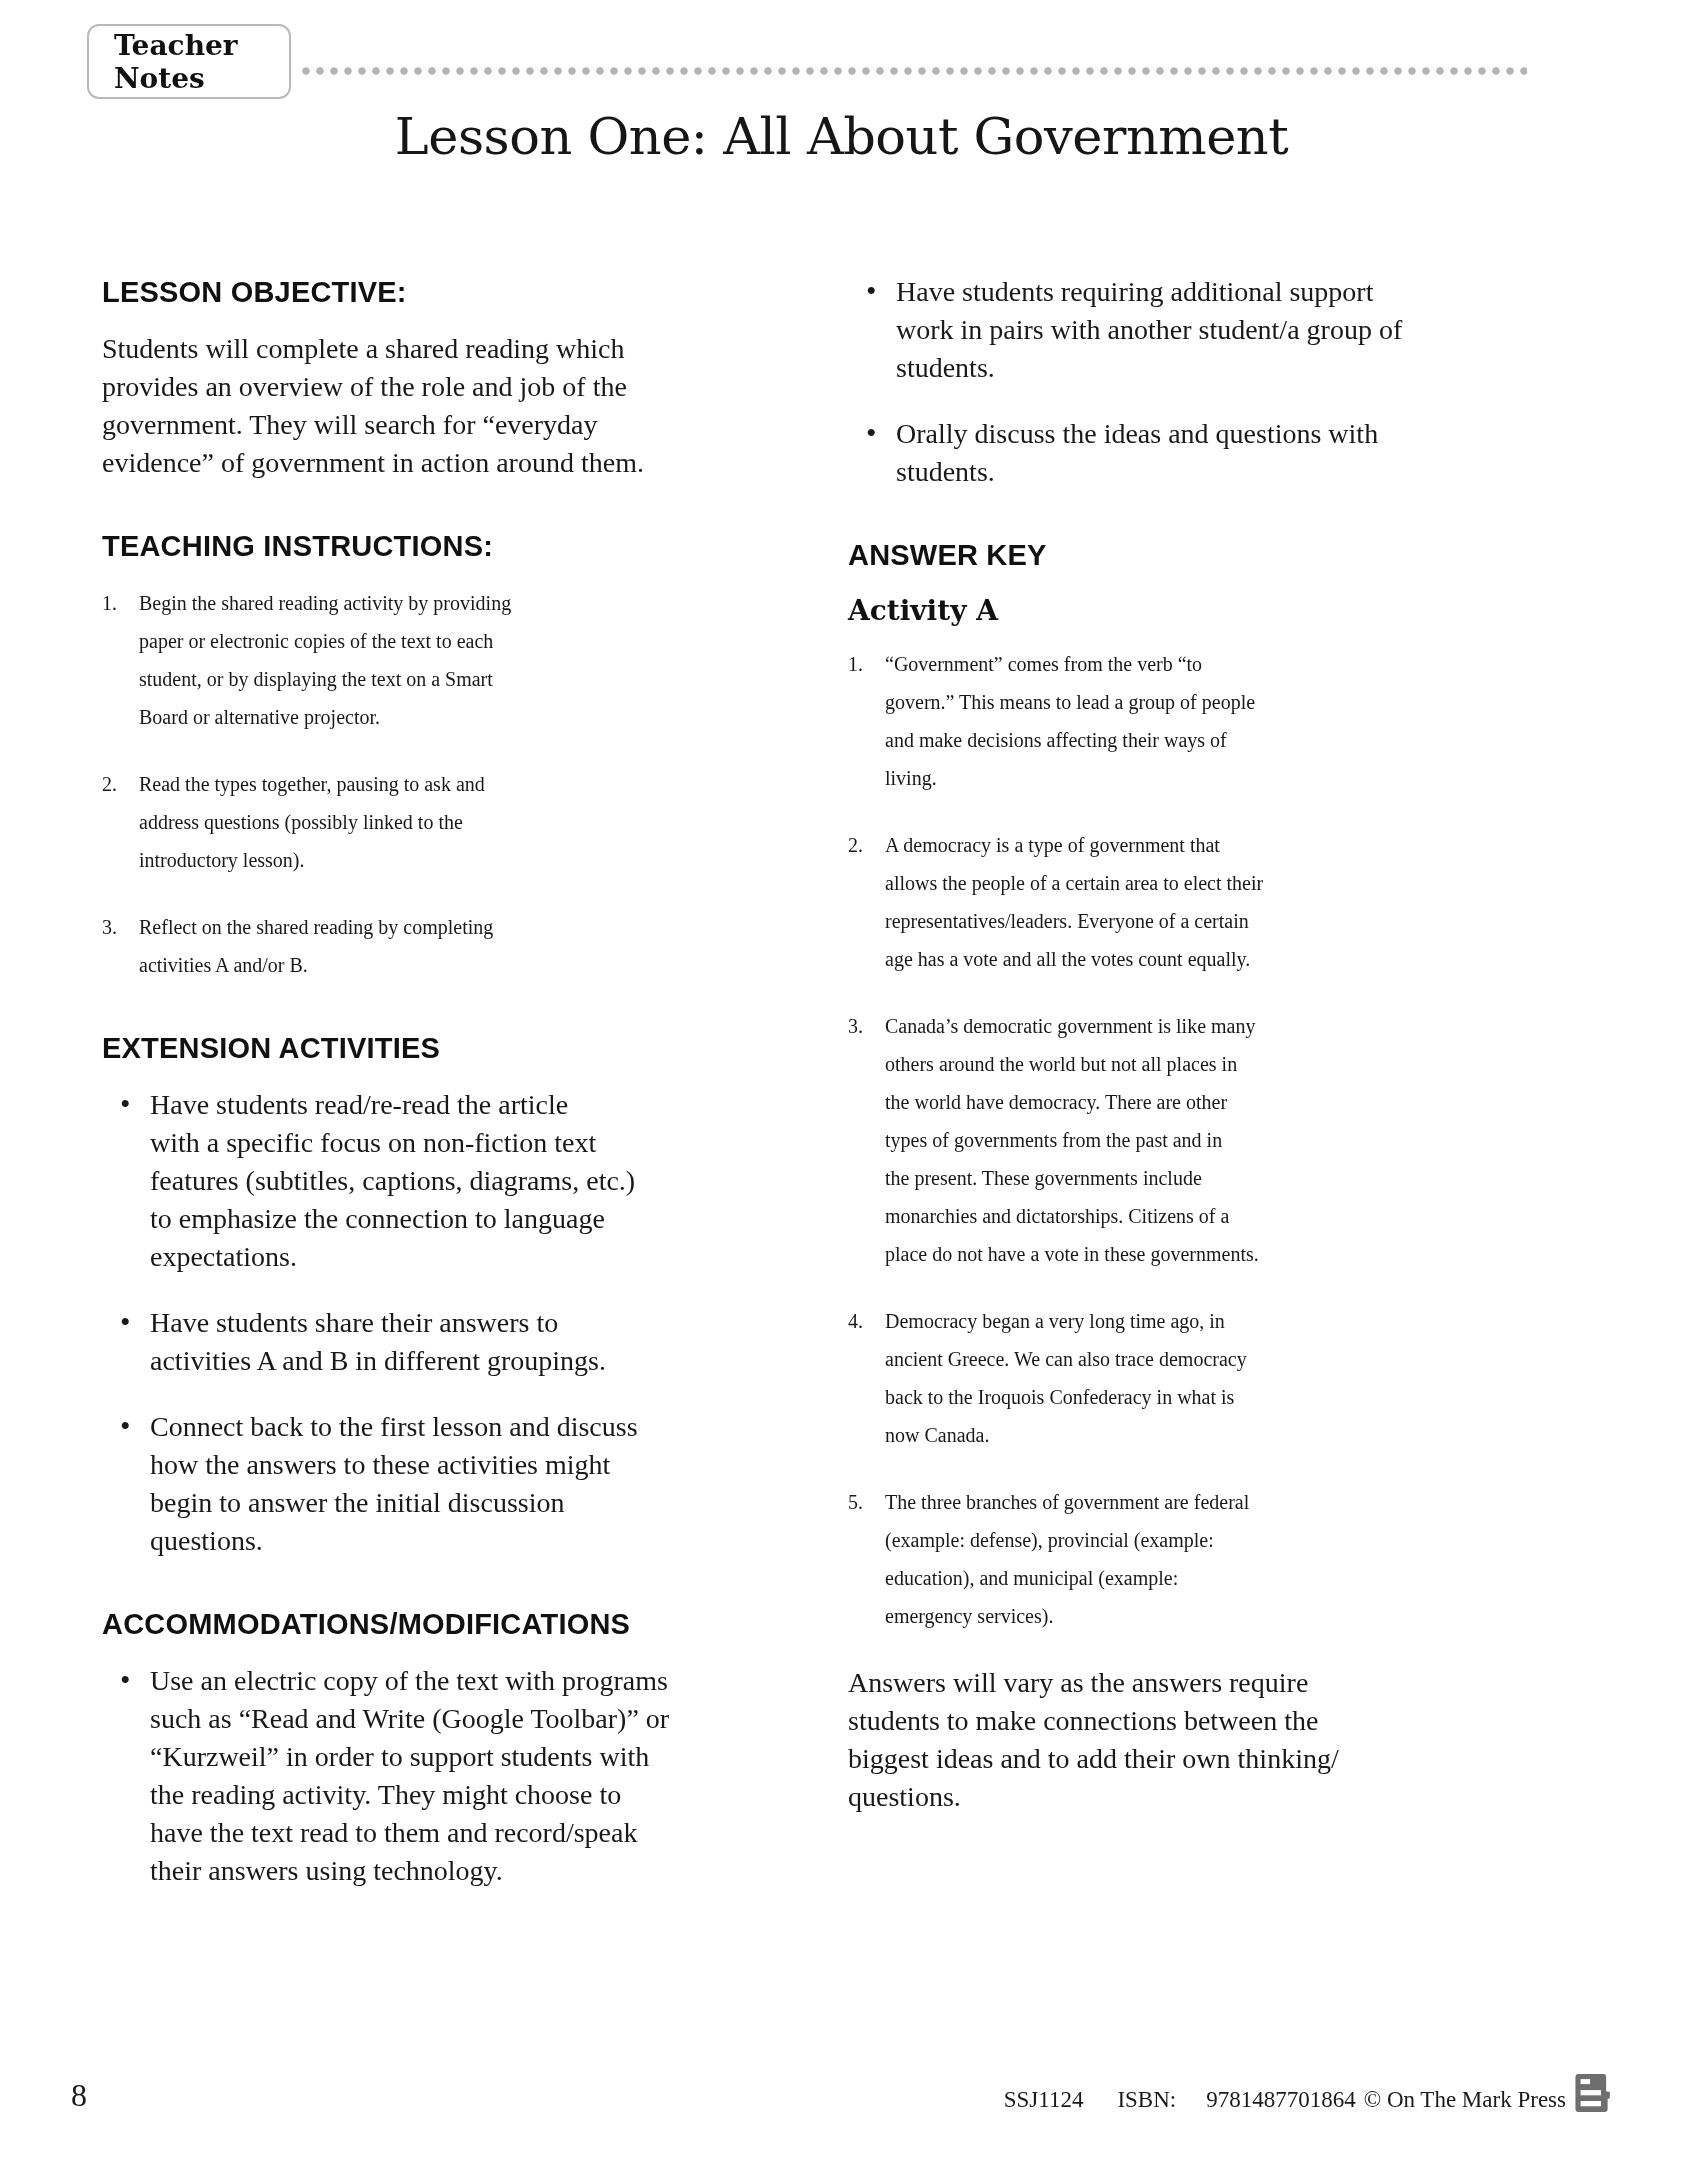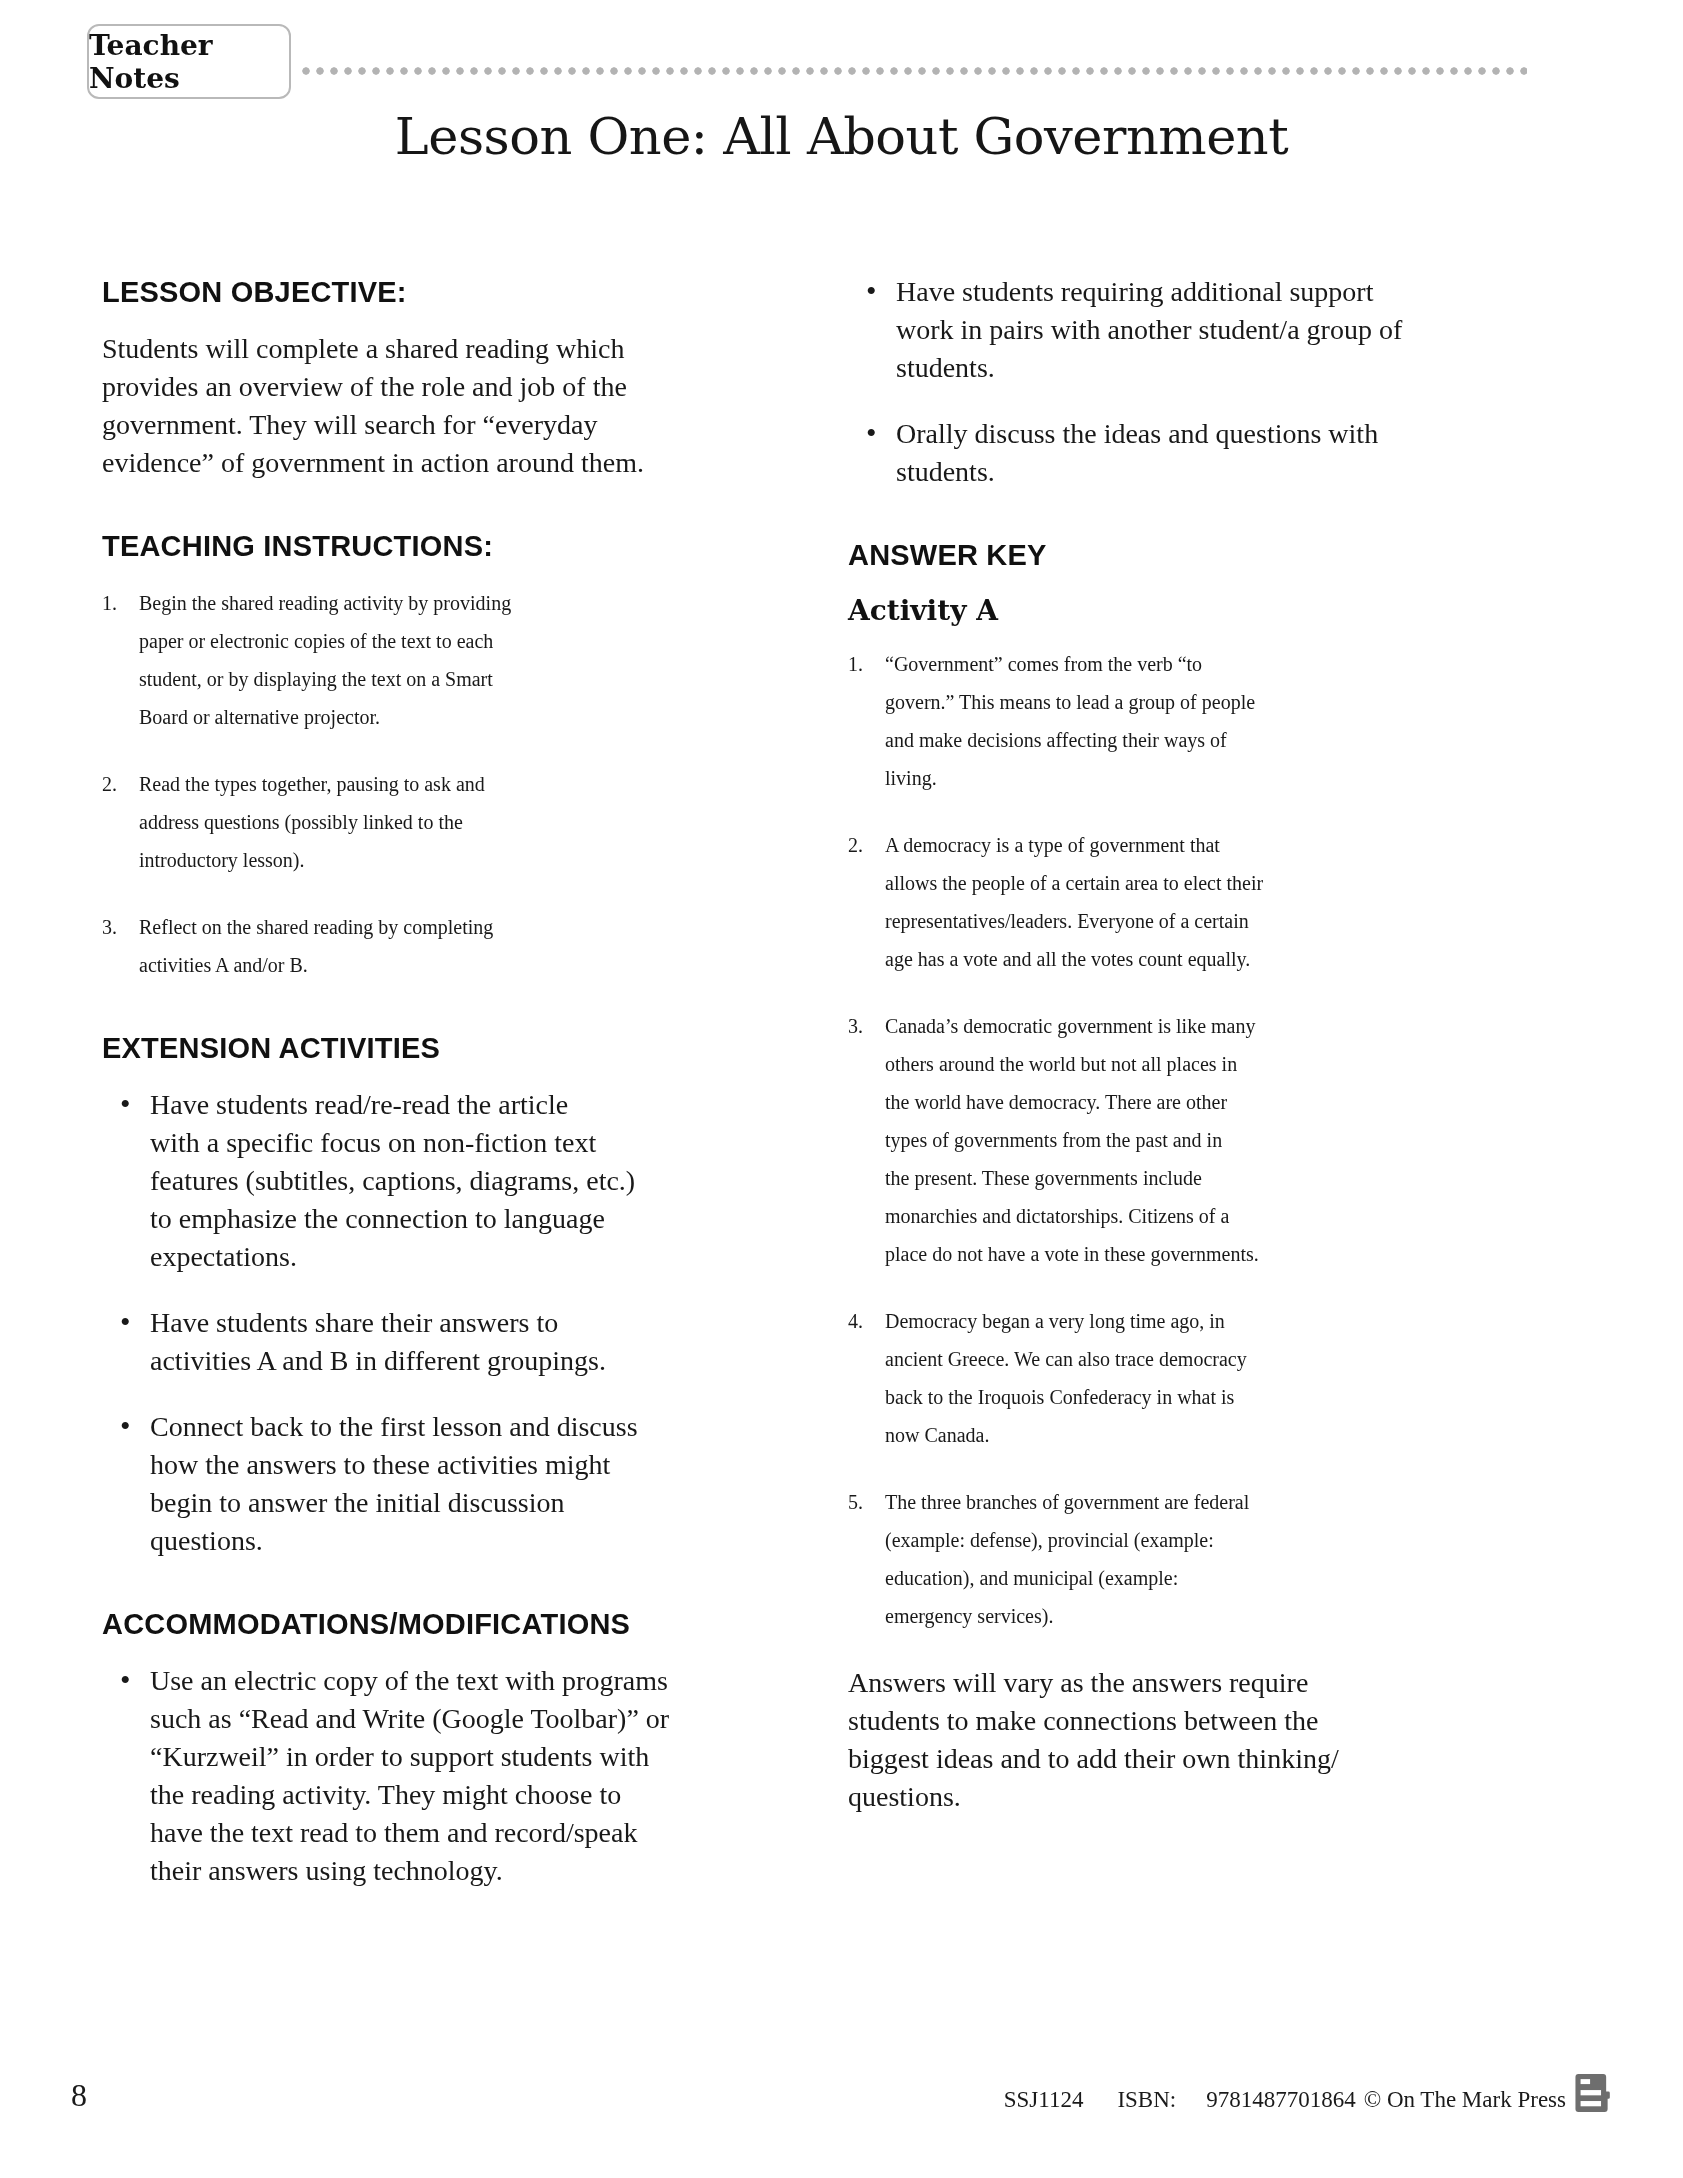--- a/index.html
+++ b/index.html
@@ -13,20 +13,21 @@
     margin:0 auto;
   }
   
   .tab {
     position:absolute; left:87px; top:24px;
     width:204px; height:75px;
     border:2px solid #b9b9b9; border-radius:12px;
     background:#fff;
     display:flex; align-items:center; justify-content:center;
     box-sizing:border-box;
+    padding-left:25px;
   }
   .tab-label {
     font-family:"DejaVu Serif", serif;
     font-weight:bold; font-size:28px; color:#111;
   }
   .dotted-rule {
     position:absolute; left:301px; top:65px;
     width:1226px; height:12px;
     background-image:radial-gradient(circle at 5px 6px, #b3b3b3 3.4px, rgba(0,0,0,0) 4px);
     background-size:14px 12px; background-repeat:repeat-x;

